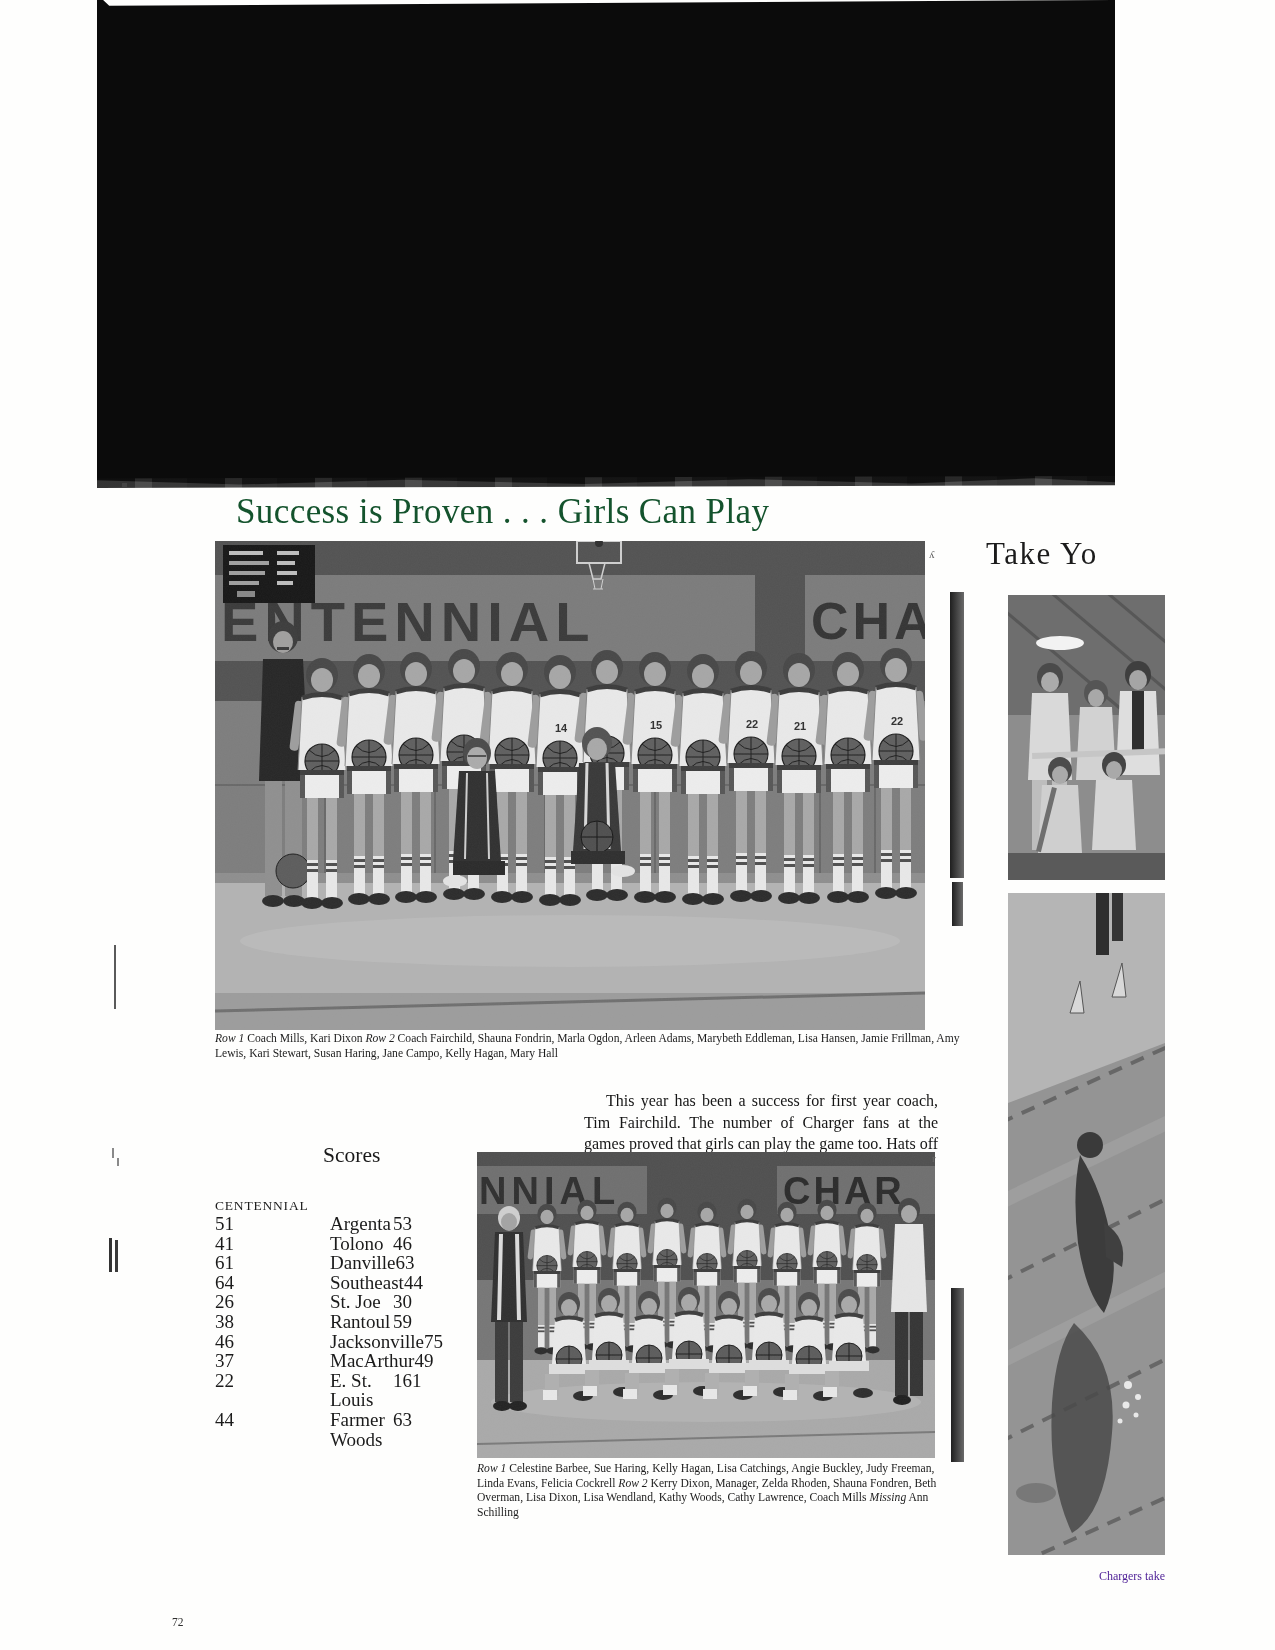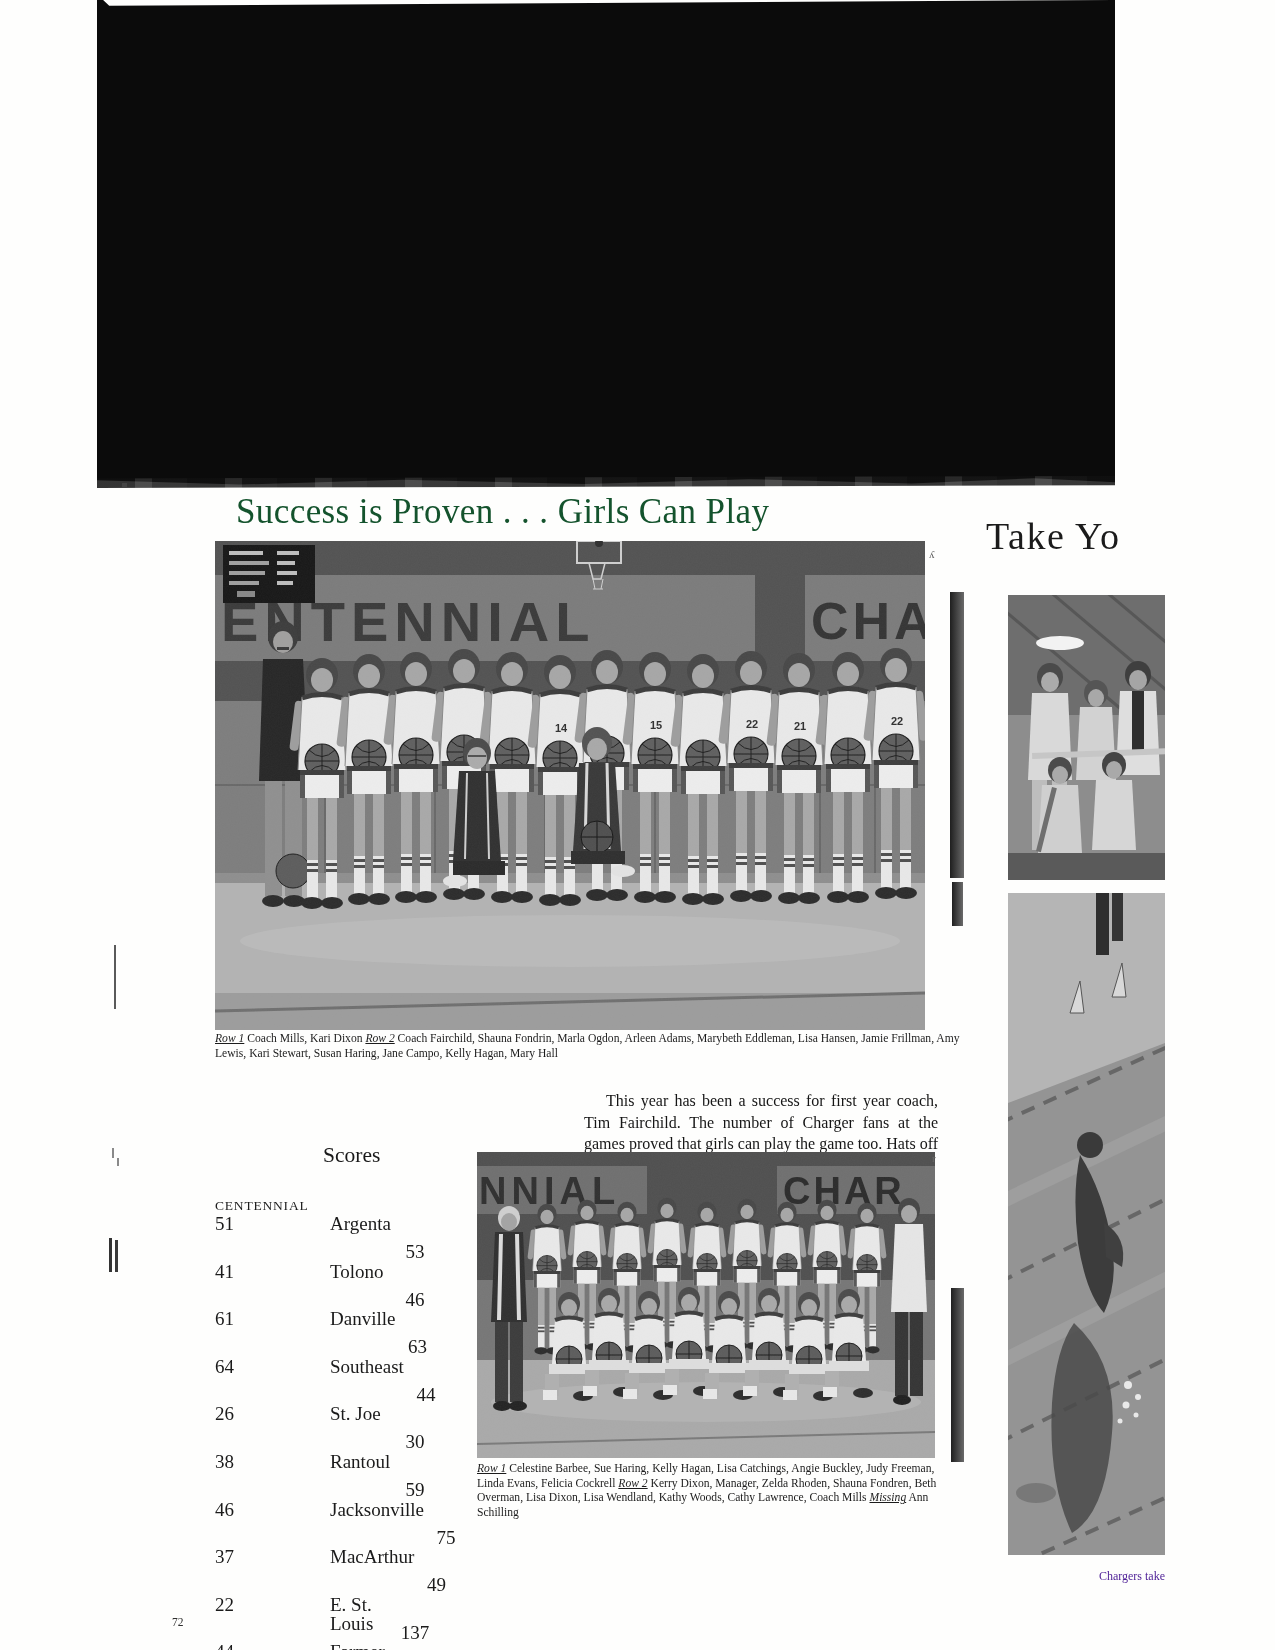--- a/index.html
+++ b/index.html
@@ -8,37 +8,37 @@
   .abs{position:absolute;}
 
   
   .black-block{left:97px;top:0;width:1018px;height:487px;background:#0b0b0b;
      clip-path:polygon(0 0,0.6% 0,1.2% 1.2%,100% 0,100% 99%,92% 98.2%,80% 99.3%,64% 98.4%,48% 99.4%,30% 98.5%,14% 99.5%,0 98.6%);}
   .black-streak{left:97px;top:476px;width:1018px;height:12px;
      background:repeating-linear-gradient(90deg,#101010 0 38px,#2e2e2e 38px 55px,#161616 55px 90px);
      opacity:.85;clip-path:polygon(0 20%,100% 0,100% 78%,0 100%);}
 
   .title{left:236px;top:492px;width:640px;font-size:35px;letter-spacing:.4px;color:#14532d;white-space:nowrap;}
-  .sidebar-title{left:986px;top:514px;width:166px;height:48px;font-size:38px;letter-spacing:1.5px;
+  .sidebar-title{left:986px;top:536px;width:166px;height:48px;font-size:31px;letter-spacing:1.5px;
       color:#1b1b1b;white-space:nowrap;overflow:hidden;}
 
   .photo{overflow:hidden;background:#777;}
   .photo svg{display:block;}
 
   .caption{font-size:11.6px;line-height:14.6px;color:#1c1c1c;}
-  .caption i{font-style:italic;text-decoration:underline;}
+  .caption i{font-style:italic;}
 
   .story{left:584px;top:1090px;width:354px;font-size:16px;line-height:21.5px;text-align:justify;
          color:#161616;text-indent:22px;}
 
   .scores{left:215px;top:1143px;width:222px;}
   .scores-heading{margin-left:108px;font-size:21.5px;color:#191919;}
   .scores-team{margin-top:30px;font-size:13.5px;letter-spacing:.8px;color:#1d1d1d;}
   .score-row{display:grid;grid-template-columns:115px 1fr 44px;font-size:19px;line-height:19.6px;color:#1b1b1b;}
-  .score-row .sc-away{text-align:center;margin-top:28px;}
+  .score-row .sc-away{text-align:left;}
 
   .pagenum{left:172px;top:1616px;font-size:11.5px;color:#2e2e2e;}
   .sidebar-caption{left:1008px;top:1569px;width:157px;text-align:right;font-size:12px;color:#4c1d95;}
 
   
   .sliver{background:linear-gradient(to right,#1f1f1f,#4c4c4c 60%,#6a6a6a);}
   .mark{background:#5a5a5a;}
   .tickmark{font-size:11px;color:#6a6a6a;}
 </style>
 </head>
@@ -240,21 +240,21 @@
           <span class="sc-away">75</span>
         </div>
         <div class="score-row">
           <span class="sc-home">37</span>
           <span class="sc-opp">MacArthur</span>
           <span class="sc-away">49</span>
         </div>
         <div class="score-row">
           <span class="sc-home">22</span>
           <span class="sc-opp">E. St. Louis</span>
-          <span class="sc-away">137</span>
+          <span class="sc-away">161</span>
         </div>
         <div class="score-row">
           <span class="sc-home">44</span>
           <span class="sc-opp">Farmer Woods</span>
           <span class="sc-away">63</span>
         </div>
       </div>
   </div>
 
   <div class="abs photo" style="left:477px;top:1152px;width:458px;height:306px;">

